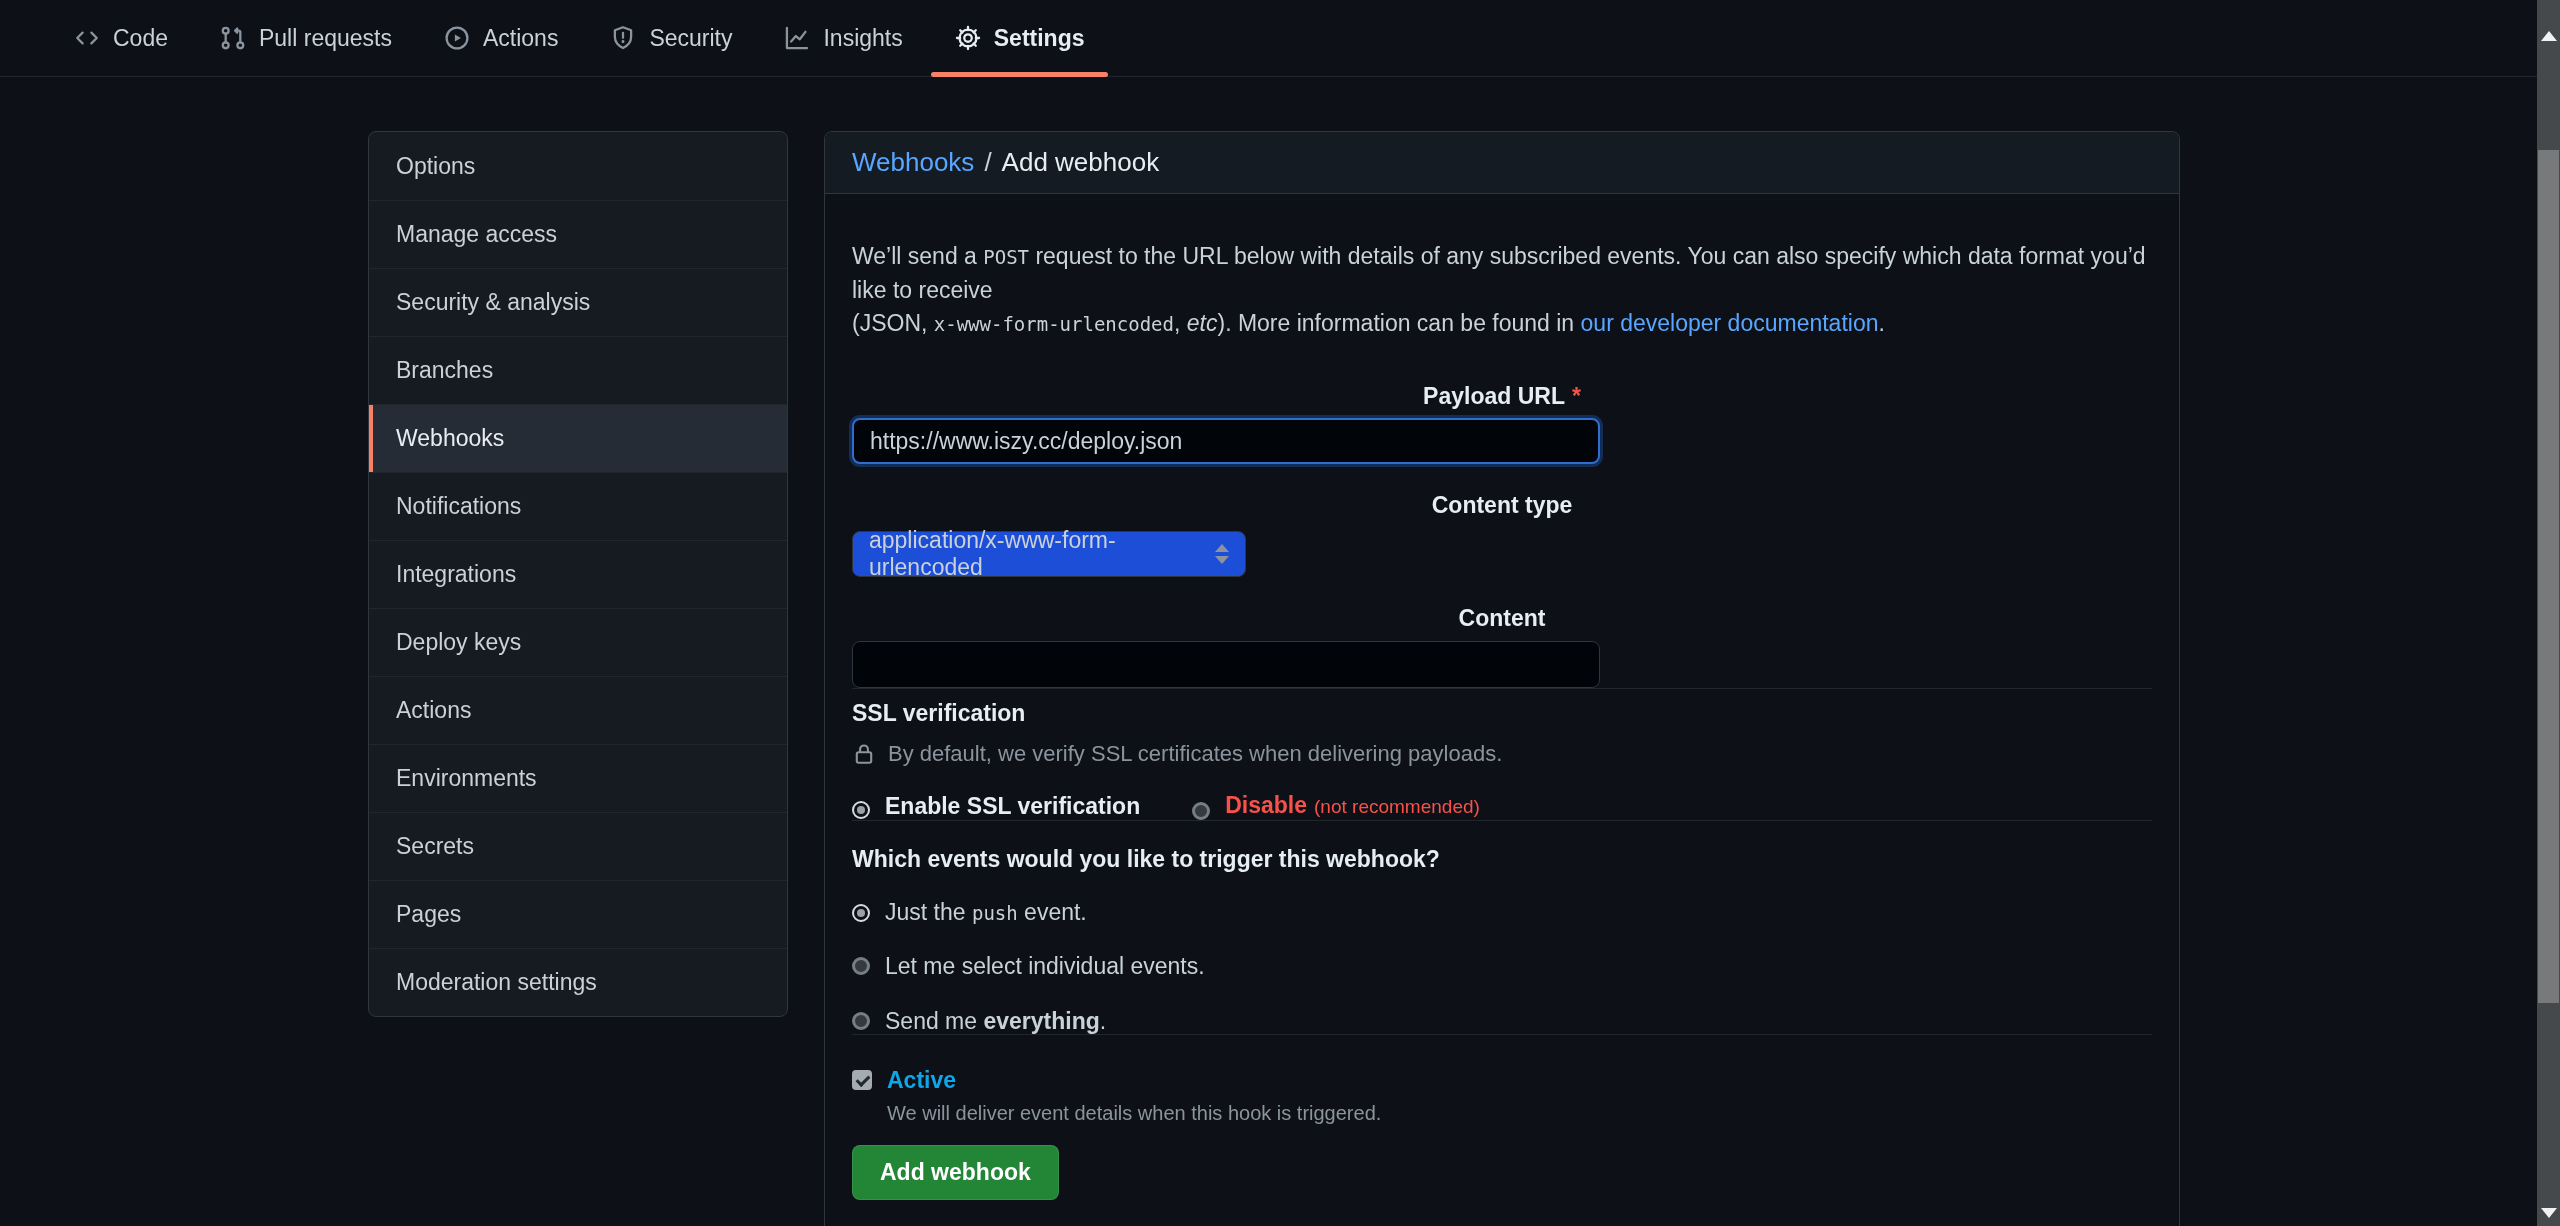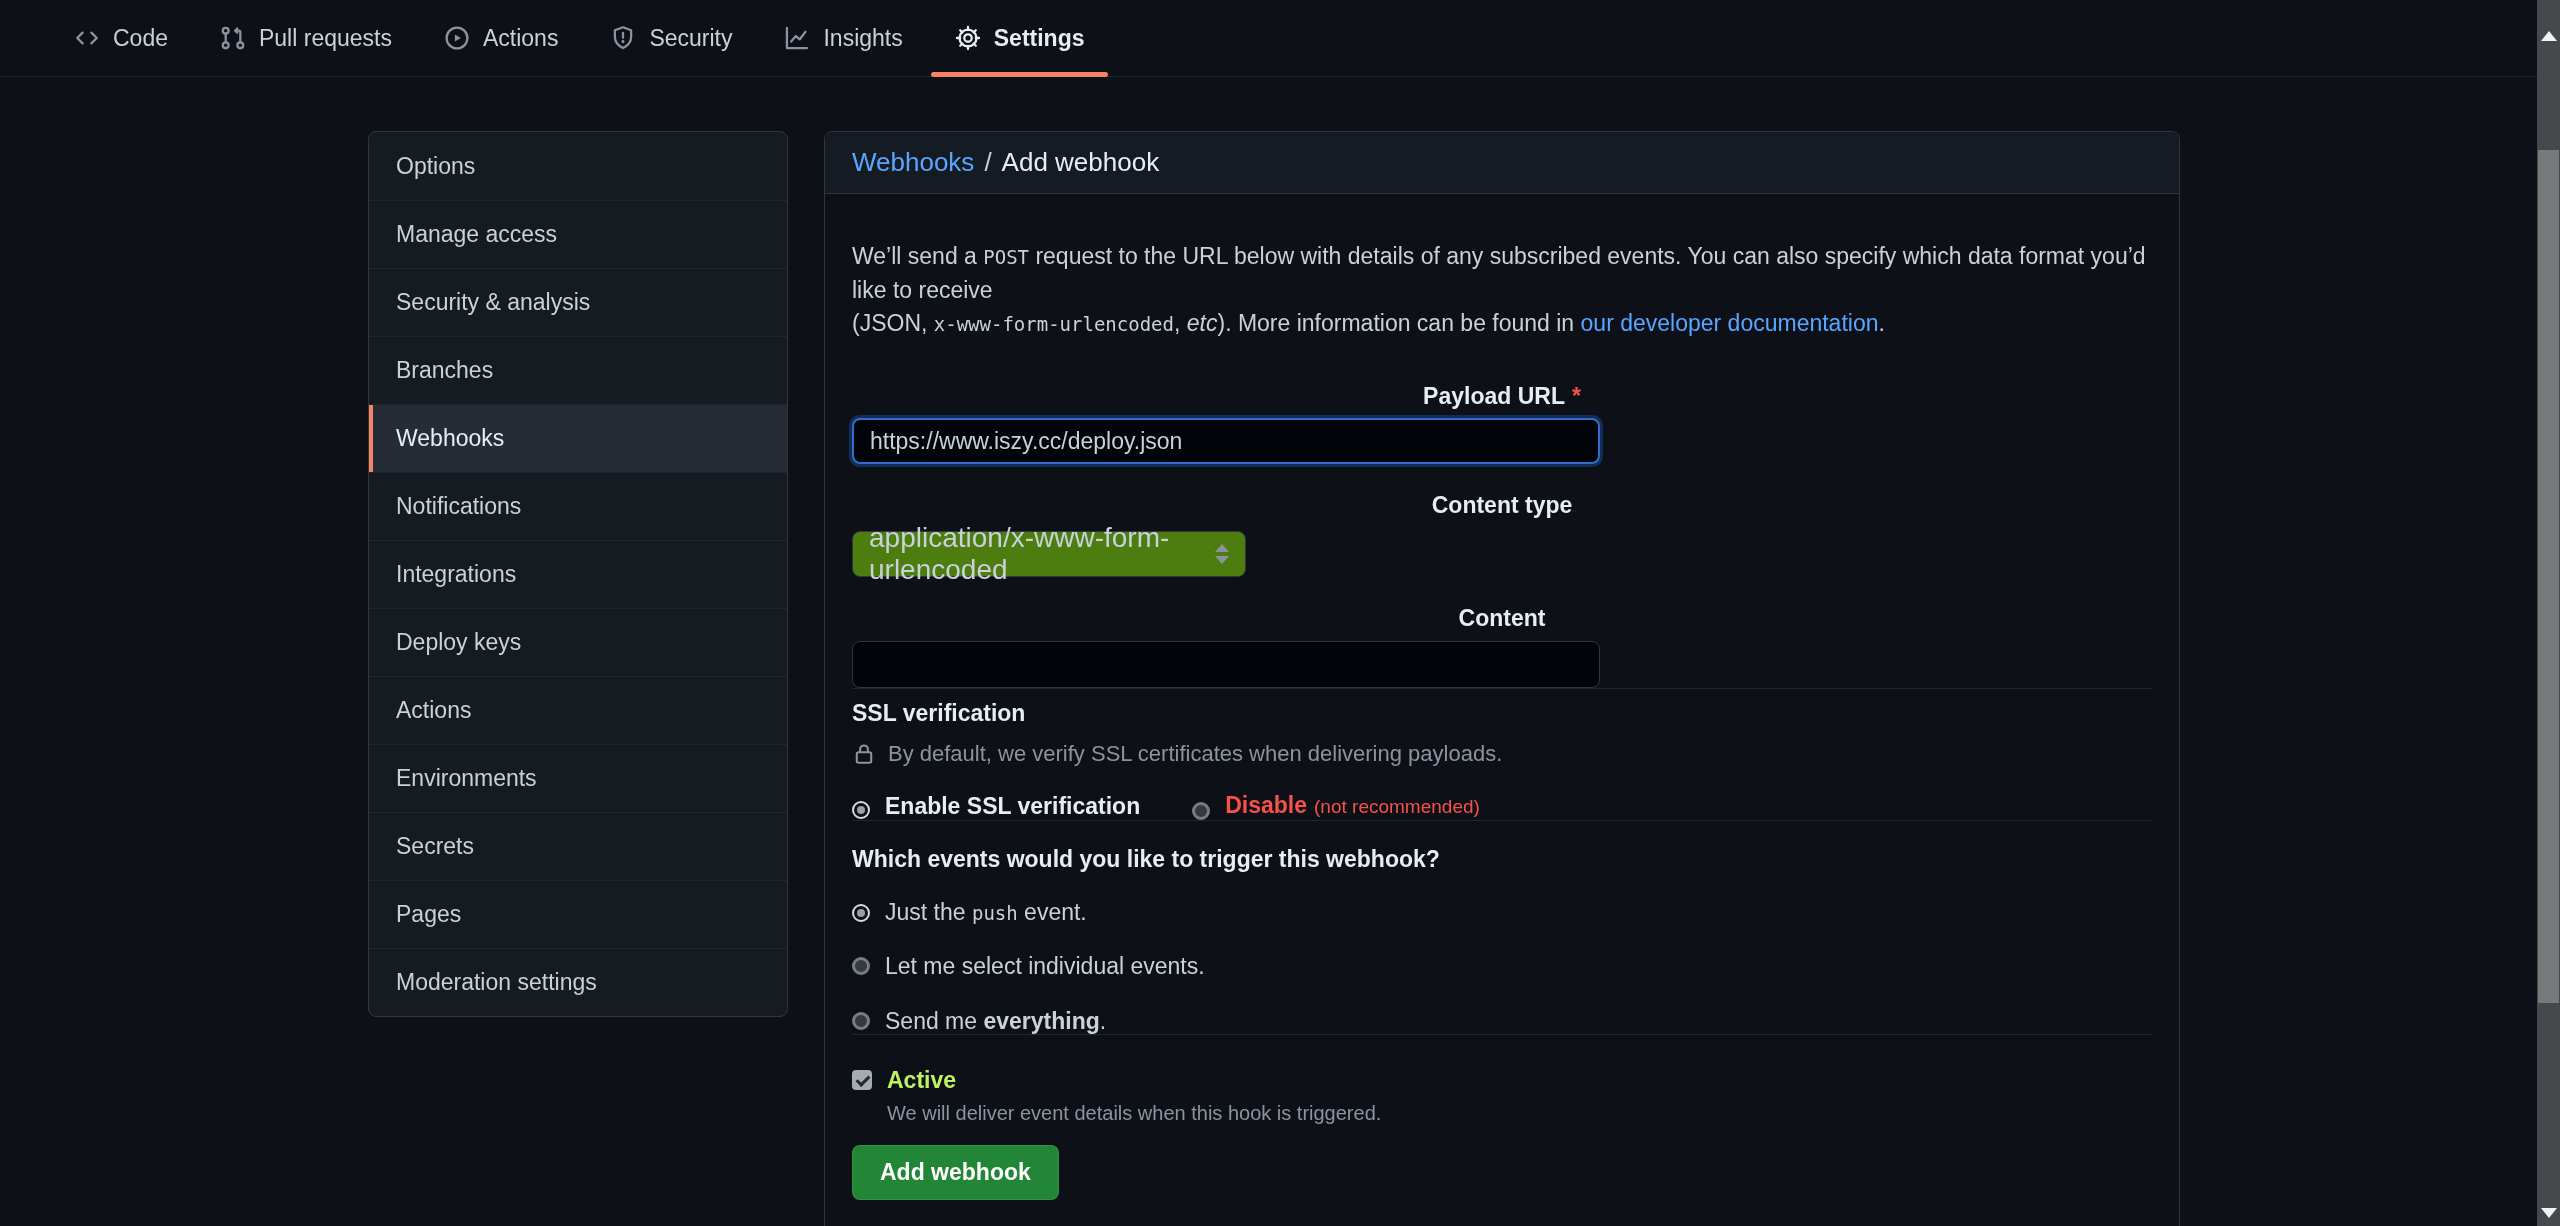--- a/index.html
+++ b/index.html
@@ -93,23 +93,23 @@
   .text-input.focused {
     margin-top:9px; height:46px;
     border:2px solid #316dca;
     box-shadow:0 0 0 3px rgba(31,111,235,0.30);
   }
 
   .mt-label { margin-top:28px; }
 
   .select-box {
     margin-top:13px; width:394px; height:46px;
-    background:#4d7c0f; border:1px solid #30363d; border-radius:8px;
+    background:#1d4ed8; border:1px solid #30363d; border-radius:8px;
     display:flex; align-items:center; justify-content:space-between;
-    padding:0 16px; cursor:pointer; color:#c9d1d9; font-size:28px;
+    padding:0 16px; cursor:pointer; color:#c9d1d9; font-size:23px;
   }
   .caret { display:flex; flex-direction:column; gap:4px; margin-left:18px; }
   .caret .up {
     width:0; height:0;
     border-left:7px solid transparent; border-right:7px solid transparent;
     border-bottom:8px solid #8b949e;
   }
   .caret .down {
     width:0; height:0;
     border-left:7px solid transparent; border-right:7px solid transparent;
@@ -158,21 +158,21 @@
   .checkbox {
     width:20px; height:20px; border-radius:4px; background:#a5abb3;
     position:relative; cursor:pointer; flex:none;
   }
   .checkbox::after {
     content:""; position:absolute; left:7px; top:3px;
     width:5px; height:10px;
     border:solid #24292f; border-width:0 3px 3px 0;
     transform:rotate(45deg);
   }
-  .active-label { font-weight:700; color:#bef264; line-height:26px; }
+  .active-label { font-weight:700; color:#0ea5e9; line-height:26px; }
   .active-desc { margin:8px 0 0 35px; color:#8b949e; font-size:20px; line-height:24px; }
 
   .submit-btn {
     margin-top:20px; display:inline-block;
     background:#238636; color:#ffffff;
     border:1px solid rgba(240,246,252,0.1); border-radius:8px;
     font-size:23px; font-weight:700; font-family:inherit;
     padding:13px 27px; cursor:pointer;
   }
 

